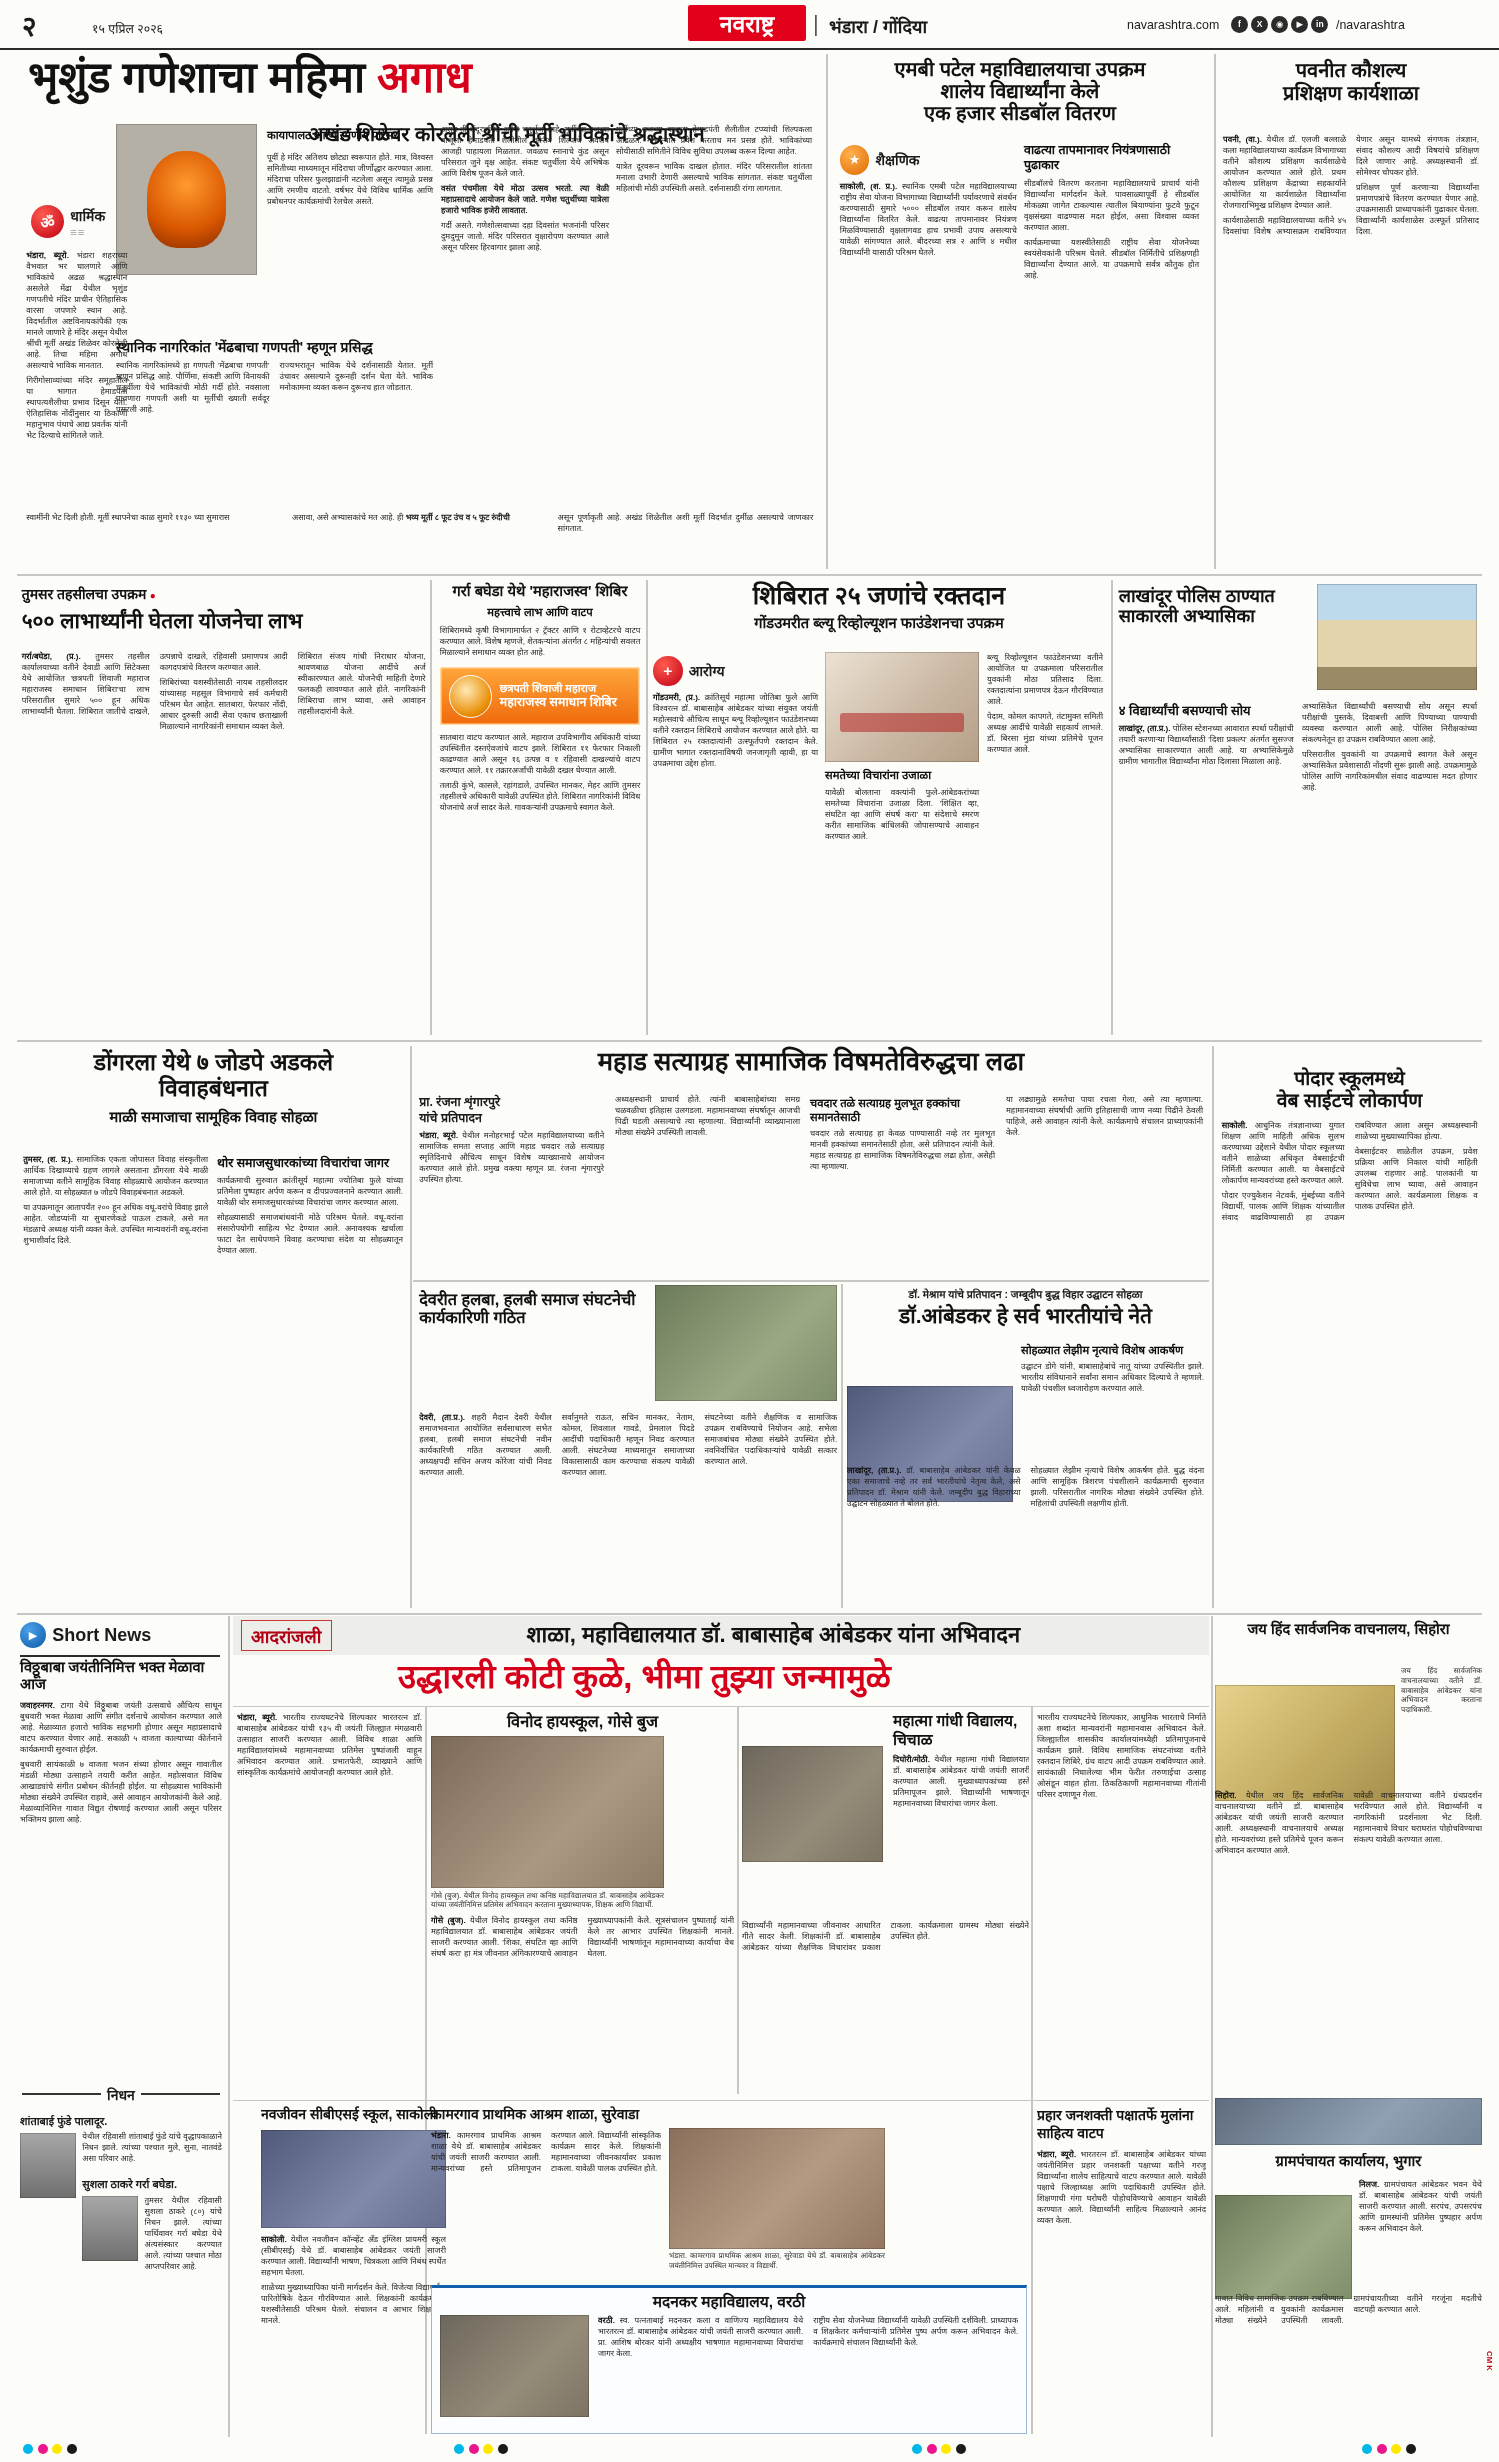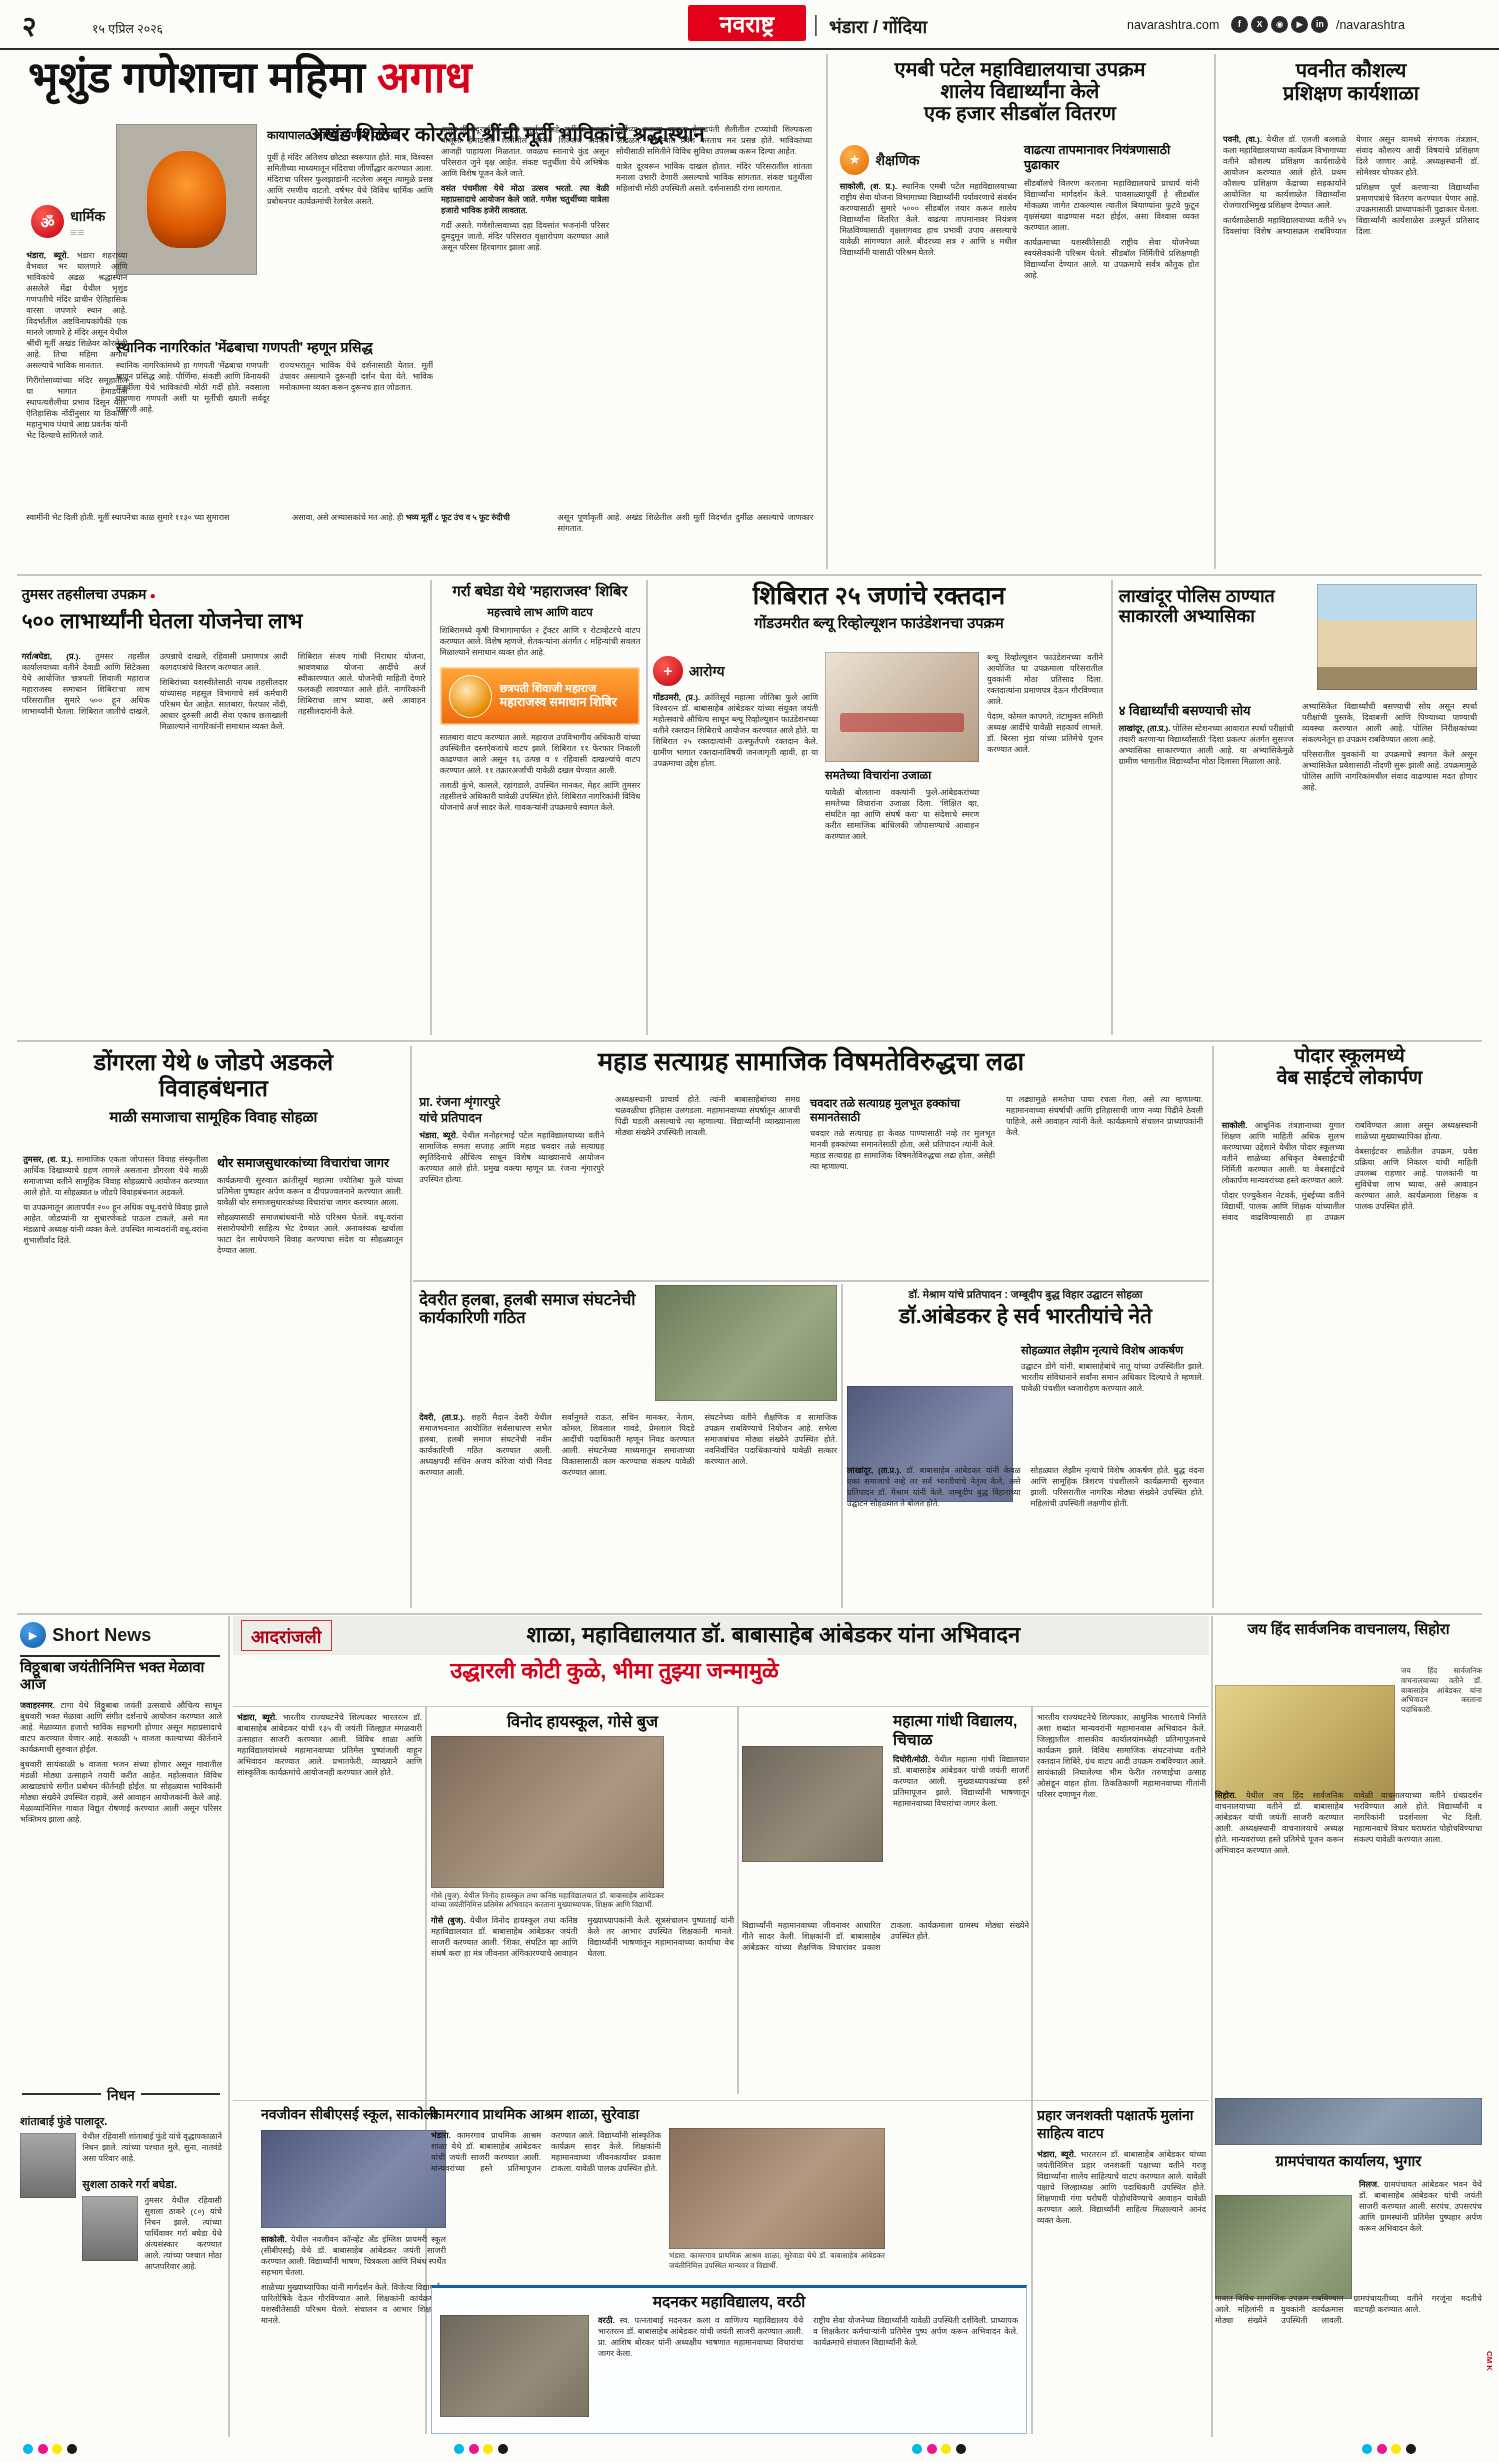--- a/index.html
+++ b/index.html
@@ -316,21 +316,21 @@
         <p>उद्घाटन डोगे यांनी, बाबासाहेबांचे नातू यांच्या उपस्थितीत झाले. भारतीय संविधानाने सर्वांना समान अधिकार दिल्याचे ते म्हणाले. यावेळी पंचशील ध्वजारोहण करण्यात आले.</p>
       </div>
     </div>
     <div class="abs body cols2" style="left:3.1px;top:183px;width:357px;height:140px;">
       <p><span class="byline">लाखांदूर, (ता.प्र.).</span> <span>डॉ. बाबासाहेब आंबेडकर यांनी केवळ एका समाजाचे नव्हे तर सर्व भारतीयांचे नेतृत्व केले, असे प्रतिपादन डॉ. मेश्राम यांनी केले. जम्बूदीप बुद्ध विहाराच्या उद्घाटन सोहळ्यात ते बोलत होते.</span></p>
       <p>सोहळ्यात लेझीम नृत्याचे विशेष आकर्षण होते. बुद्ध वंदना आणि सामूहिक त्रिशरण पंचशीलाने कार्यक्रमाची सुरुवात झाली. परिसरातील नागरिक मोठ्या संख्येने उपस्थित होते. महिलांची उपस्थिती लक्षणीय होती.</p>
     </div>
   </section>
 
   <section class="art" style="left:1217px;top:1044px;width:265px;height:567px;">
-    <h2 class="center prewrap" style="font-size:19.4px;margin-top:1px;">पोदार स्कूलमध्ये
+    <h2 class="center prewrap" style="font-size:19.4px;margin-top:24px;">पोदार स्कूलमध्ये
 वेब साईटचे लोकार्पण</h2>
     <div class="abs body cols2" style="left:4.7px;top:76px;width:256px;height:481px;">
       <p><span class="byline">साकोली.</span> <span>आधुनिक तंत्रज्ञानाच्या युगात शिक्षण आणि माहिती अधिक सुलभ करण्याच्या उद्देशाने येथील पोदार स्कूलच्या वतीने शाळेच्या अधिकृत वेबसाईटची निर्मिती करण्यात आली. या वेबसाईटचे लोकार्पण मान्यवरांच्या हस्ते करण्यात आले.</span></p>
       <p>पोदार एज्युकेशन नेटवर्क, मुंबईच्या वतीने विद्यार्थी, पालक आणि शिक्षक यांच्यातील संवाद वाढविण्यासाठी हा उपक्रम राबविण्यात आला असून अध्यक्षस्थानी शाळेच्या मुख्याध्यापिका होत्या.</p>
       <p>वेबसाईटवर शाळेतील उपक्रम, प्रवेश प्रक्रिया आणि निकाल यांची माहिती उपलब्ध राहणार आहे. पालकांनी या सुविधेचा लाभ घ्यावा, असे आवाहन करण्यात आले. कार्यक्रमाला शिक्षक व पालक उपस्थित होते.</p>
     </div>
   </section>
 
   <section class="art" style="left:17px;top:1616px;width:208px;height:821px;">
     <div class="label-row" style="margin:6.2px 0 0 3.1px;">
@@ -359,21 +359,21 @@
         <div class="photo ph-portrait obit-ph"></div>
         <p>तुमसर येथील रहिवासी सुशला ठाकरे (८०) यांचे निधन झाले. त्यांच्या पार्थिवावर गर्रा बघेडा येथे अंत्यसंस्कार करण्यात आले. त्यांच्या पश्चात मोठा आप्तपरिवार आहे.</p>
       </div>
     </div>
   </section>
 
   <div class="abs banner" style="left:233px;top:1616px;width:976px;height:39px;">
     <div class="adr-label">आदरांजली</div>
     <h2 style="font-size:22px;flex:1;text-align:center;">शाळा, महाविद्यालयात डॉ. बाबासाहेब आंबेडकर यांना अभिवादन</h2>
   </div>
-  <h1 class="abs red center" style="left:215px;top:1659px;width:799px;font-size:22px;">उद्धारली कोटी कुळे, भीमा तुझ्या जन्मामुळे</h1>
+  <h1 class="abs red center" style="left:245px;top:1659px;width:799px;font-size:33px;">उद्धारली कोटी कुळे, भीमा तुझ्या जन्मामुळे</h1>
 
   <section class="art body" style="left:237px;top:1712px;width:185px;height:385px;">
     <p><span class="byline">भंडारा, ब्यूरो.</span> <span>भारतीय राज्यघटनेचे शिल्पकार भारतरत्न डॉ. बाबासाहेब आंबेडकर यांची १३५ वी जयंती जिल्ह्यात मंगळवारी उत्साहात साजरी करण्यात आली. विविध शाळा आणि महाविद्यालयांमध्ये महामानवाच्या प्रतिमेस पुष्पांजली वाहून अभिवादन करण्यात आले. प्रभातफेरी, व्याख्याने आणि सांस्कृतिक कार्यक्रमांचे आयोजनही करण्यात आले होते.</span></p>
   </section>
 
   <section class="art" style="left:431px;top:1712px;width:303px;height:385px;">
     <h3 class="center" style="font-size:16.3px;">विनोद हायस्कूल, गोसे बुज</h3>
     <div class="photo ph-grp-c" style="width:233px;height:152px;margin-top:6.2px;"></div>
     <div class="cap" style="width:233px;">गोसे (बुज). येथील विनोद हायस्कूल तथा कनिष्ठ महाविद्यालयात डॉ. बाबासाहेब आंबेडकर यांच्या जयंतीनिमित्त प्रतिमेस अभिवादन करताना मुख्याध्यापक, शिक्षक आणि विद्यार्थी.</div>
     <div class="body cols2" style="margin-top:4.7px;height:155px;overflow:hidden;">

